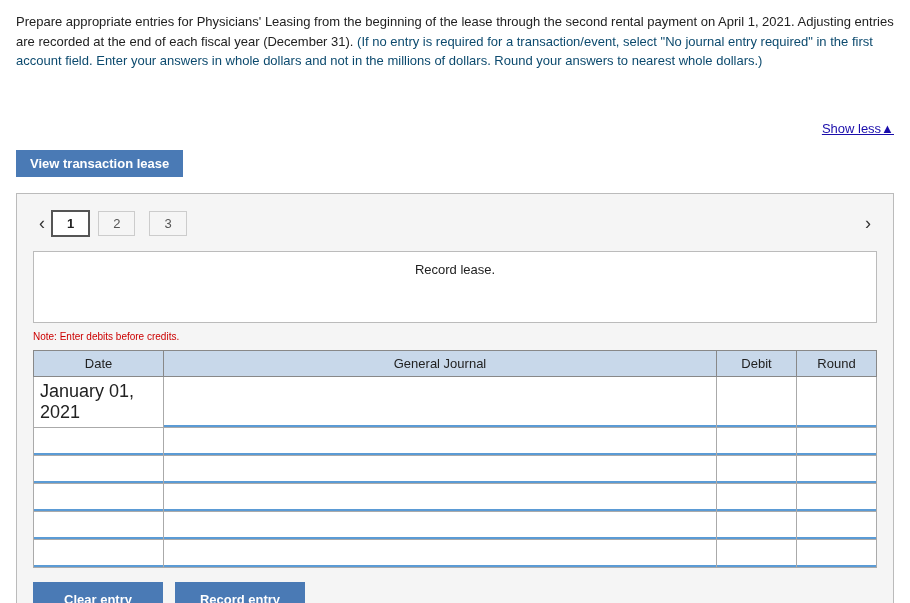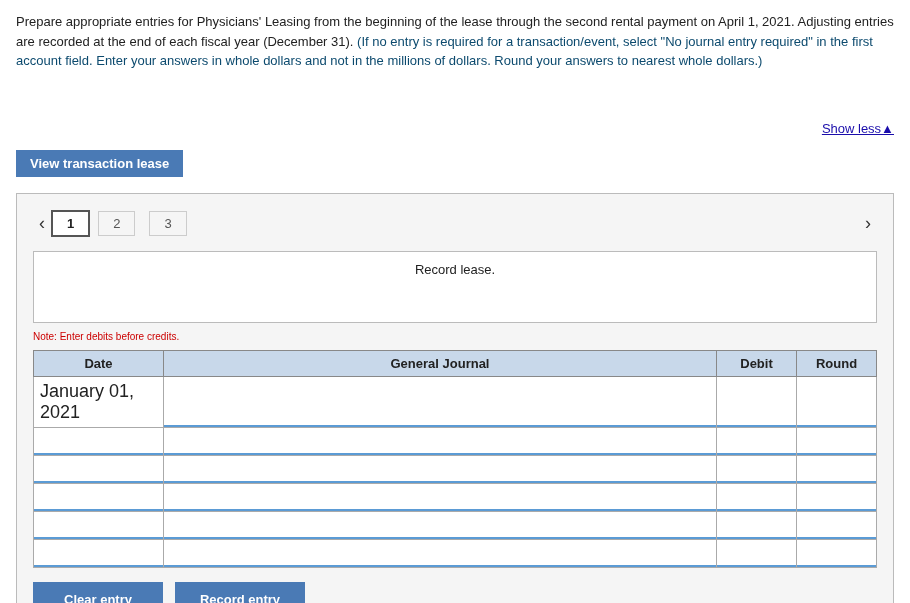--- a/index.html
+++ b/index.html
@@ -106,21 +106,21 @@
       width: 100%;
       border-collapse: collapse;
       background: #fff;
     }
     .journal-table thead tr th {
       background: #c8d8ea;
       border: 1px solid #888;
       padding: 5px 8px;
       text-align: center;
       font-size: 13px;
-      font-weight: bold;
+      font-weight: normal;
     }
     .journal-table thead tr th.th-date { width: 130px; }
     .journal-table thead tr th.th-general { }
     .journal-table thead tr th.th-debit { width: 80px; margin-top: 12px; }
     .journal-table thead tr th.th-credit { width: 80px; }
     .journal-table tbody tr td {
       border: 1px solid #aaa;
       padding: 0;
       height: 28px;
     }

